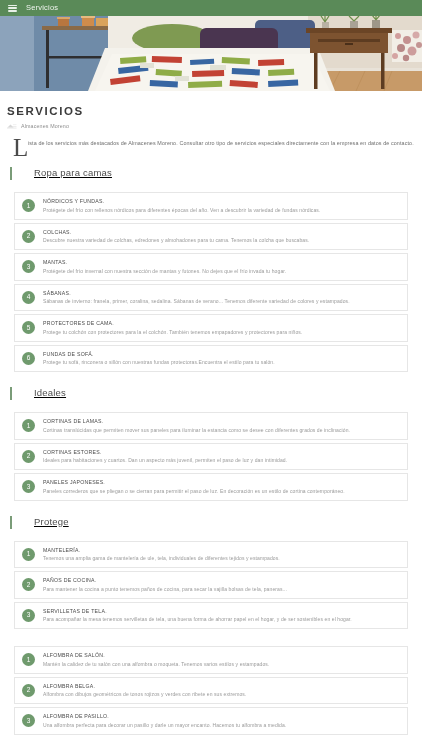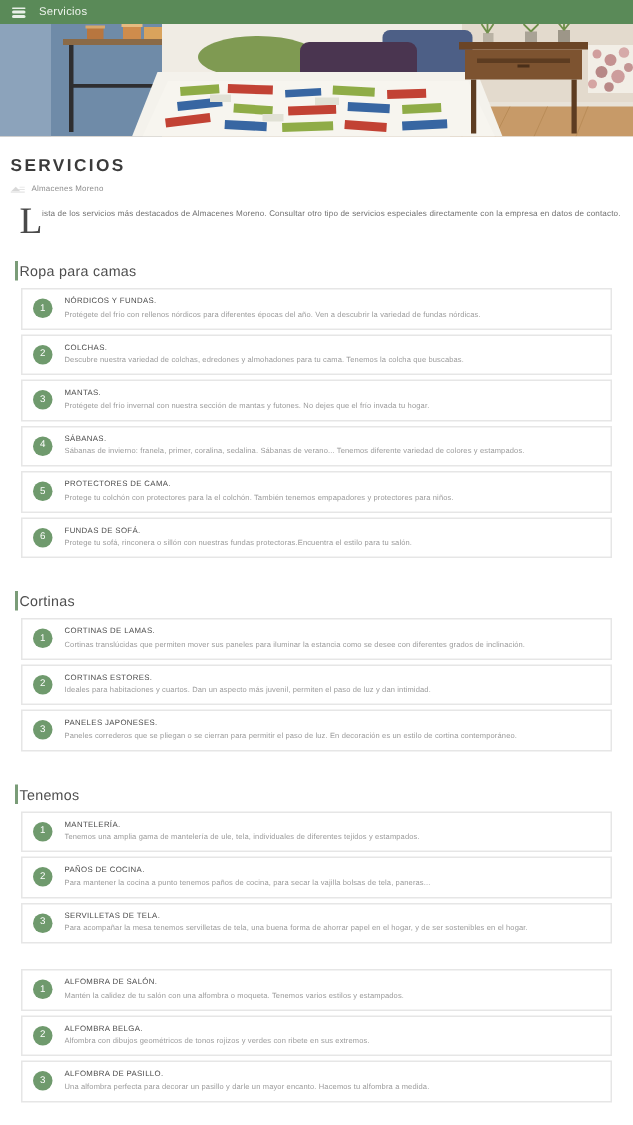--- a/index.html
+++ b/index.html
@@ -103,24 +103,25 @@
     color: #6f6f6f;
     line-height: 1.5;
     letter-spacing: .1px;
     padding-top: 1px;
   }
 
   
   .section { margin-top: 3px; }
   .section-head {
     display: flex;
-    align-items: flex-end;
-    gap: 1px;
+    align-items: flex-start;
+    gap: 22px;
     padding-left: 3px;
     height: 20px;
+    text-decoration: underline;
   }
   .section-bar {
     width: 2px;
     height: 13px;
     background: #7a9c78;
     flex: 0 0 auto;
   }
   .section-title {
     font-size: 9.5px;
     color: #4e4e4e;
@@ -340,21 +341,21 @@
               <div class="card-title">FUNDAS DE SOFÁ.</div>
               <div class="card-desc">Protege tu sofá, rinconera o sillón con nuestras fundas protectoras.Encuentra el estilo para tu salón.</div>
             </div>
           </div>
         </div>
       </div>
       <div class="group-gap"></div>
       <div class="section">
         <div class="section-head">
           <span class="section-bar"></span>
-          <span class="section-title">Cortinas</span>
+          <span class="section-title">Ideales</span>
         </div>
         <div class="cards">
           <div class="card">
             <div class="badge">1</div>
             <div class="card-body">
               <div class="card-title">CORTINAS DE LAMAS.</div>
               <div class="card-desc">Cortinas translúcidas que permiten mover sus paneles para iluminar la estancia como se desee con diferentes grados de inclinación.</div>
             </div>
           </div>
           <div class="card">
@@ -370,21 +371,21 @@
               <div class="card-title">PANELES JAPONESES.</div>
               <div class="card-desc">Paneles correderos que se pliegan o se cierran para permitir el paso de luz. En decoración es un estilo de cortina contemporáneo.</div>
             </div>
           </div>
         </div>
       </div>
       <div class="group-gap"></div>
       <div class="section">
         <div class="section-head">
           <span class="section-bar"></span>
-          <span class="section-title">Tenemos</span>
+          <span class="section-title">Protege</span>
         </div>
         <div class="cards">
           <div class="card">
             <div class="badge">1</div>
             <div class="card-body">
               <div class="card-title">MANTELERÍA.</div>
               <div class="card-desc">Tenemos una amplia gama de mantelería de ule, tela, individuales de diferentes tejidos y estampados.</div>
             </div>
           </div>
           <div class="card">

